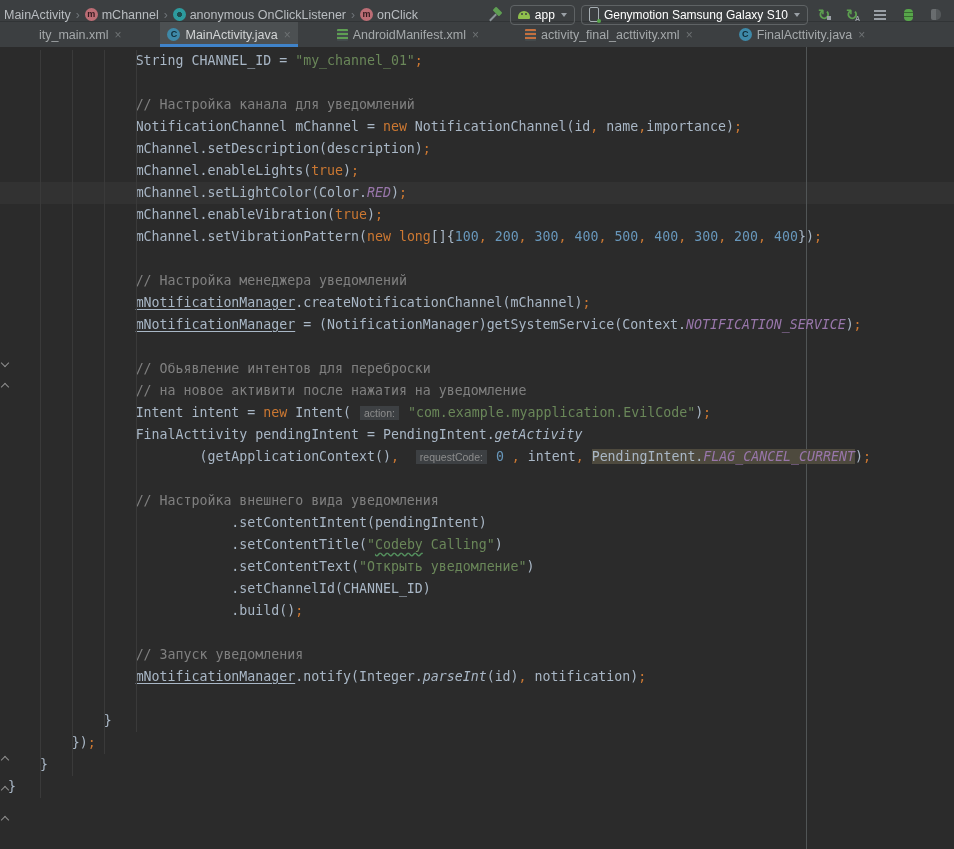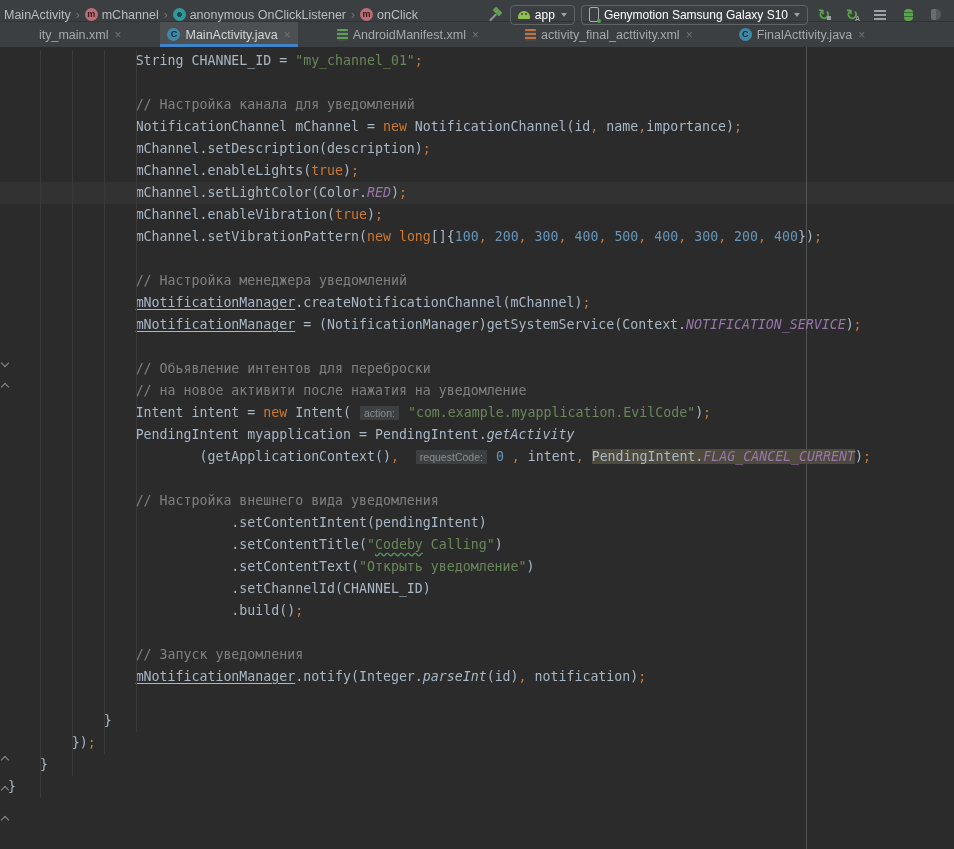--- a/index.html
+++ b/index.html
@@ -182,21 +182,21 @@
         <div class="line"><span class="tok-pl">                mChannel.enableVibration(</span><span class="tok-kw">true</span><span class="tok-pl">)</span><span class="tok-kw">;</span></div>
         <div class="line"><span class="tok-pl">                mChannel.setVibrationPattern(</span><span class="tok-kw">new</span><span class="tok-pl"> </span><span class="tok-kw">long</span><span class="tok-pl">[]{</span><span class="tok-num">100</span><span class="tok-kw">,</span><span class="tok-pl"> </span><span class="tok-num">200</span><span class="tok-kw">,</span><span class="tok-pl"> </span><span class="tok-num">300</span><span class="tok-kw">,</span><span class="tok-pl"> </span><span class="tok-num">400</span><span class="tok-kw">,</span><span class="tok-pl"> </span><span class="tok-num">500</span><span class="tok-kw">,</span><span class="tok-pl"> </span><span class="tok-num">400</span><span class="tok-kw">,</span><span class="tok-pl"> </span><span class="tok-num">300</span><span class="tok-kw">,</span><span class="tok-pl"> </span><span class="tok-num">200</span><span class="tok-kw">,</span><span class="tok-pl"> </span><span class="tok-num">400</span><span class="tok-pl">})</span><span class="tok-kw">;</span></div>
         <div class="line"></div>
         <div class="line"><span class="tok-com">                // Настройка менеджера уведомлений</span></div>
         <div class="line"><span class="tok-pl">                </span><span class="tok-fld">mNotificationManager</span><span class="tok-pl">.createNotificationChannel(mChannel)</span><span class="tok-kw">;</span></div>
         <div class="line"><span class="tok-pl">                </span><span class="tok-fld">mNotificationManager</span><span class="tok-pl"> = (NotificationManager)getSystemService(Context.</span><span class="tok-cst">NOTIFICATION_SERVICE</span><span class="tok-pl">)</span><span class="tok-kw">;</span></div>
         <div class="line"></div>
         <div class="line"><span class="tok-com">                // Обьявление интентов для переброски</span></div>
         <div class="line"><span class="tok-com">                // на новое активити после нажатия на уведомление</span></div>
         <div class="line"><span class="tok-pl">                Intent intent = </span><span class="tok-kw">new</span><span class="tok-pl"> Intent( </span><span class="tok-hint">action:</span><span class="tok-pl"> </span><span class="tok-str">"com.example.myapplication.EvilCode"</span><span class="tok-pl">)</span><span class="tok-kw">;</span></div>
-        <div class="line"><span class="tok-pl">                PendingIntent myapplication = PendingIntent.</span><span class="tok-smi">getActivity</span></div>
+        <div class="line"><span class="tok-pl">                FinalActtivity pendingIntent = PendingIntent.</span><span class="tok-smi">getActivity</span></div>
         <div class="line"><span class="tok-pl">                        (getApplicationContext()</span><span class="tok-kw">,</span><span class="tok-pl">  </span><span class="tok-hint">requestCode:</span><span class="tok-pl"> </span><span class="tok-num">0</span><span class="tok-pl"> </span><span class="tok-kw">,</span><span class="tok-pl"> intent</span><span class="tok-kw">,</span><span class="tok-pl"> </span><span class="tok-pl tok-usage">PendingIntent.</span><span class="tok-cst tok-usage">FLAG_CANCEL_CURRENT</span><span class="tok-pl">)</span><span class="tok-kw">;</span></div>
         <div class="line"></div>
         <div class="line"><span class="tok-com">                // Настройка внешнего вида уведомления</span></div>
         <div class="line"><span class="tok-pl">                            .setContentIntent(pendingIntent)</span></div>
         <div class="line"><span class="tok-pl">                            .setContentTitle(</span><span class="tok-str">"</span><span class="tok-typo">Codeby</span><span class="tok-str"> Calling"</span><span class="tok-pl">)</span></div>
         <div class="line"><span class="tok-pl">                            .setContentText(</span><span class="tok-str">"Открыть уведомление"</span><span class="tok-pl">)</span></div>
         <div class="line"><span class="tok-pl">                            .setChannelId(CHANNEL_ID)</span></div>
         <div class="line"><span class="tok-pl">                            .build()</span><span class="tok-kw">;</span></div>
         <div class="line"></div>
         <div class="line"><span class="tok-com">                // Запуск уведомления</span></div>

